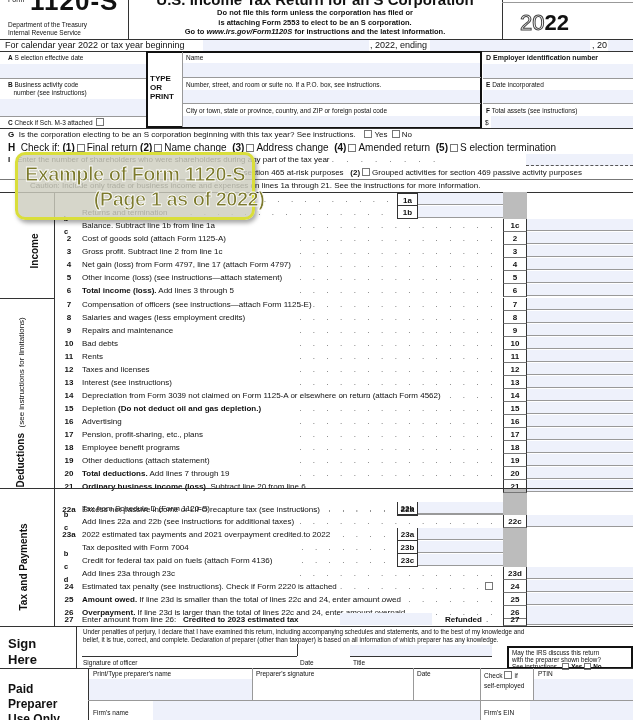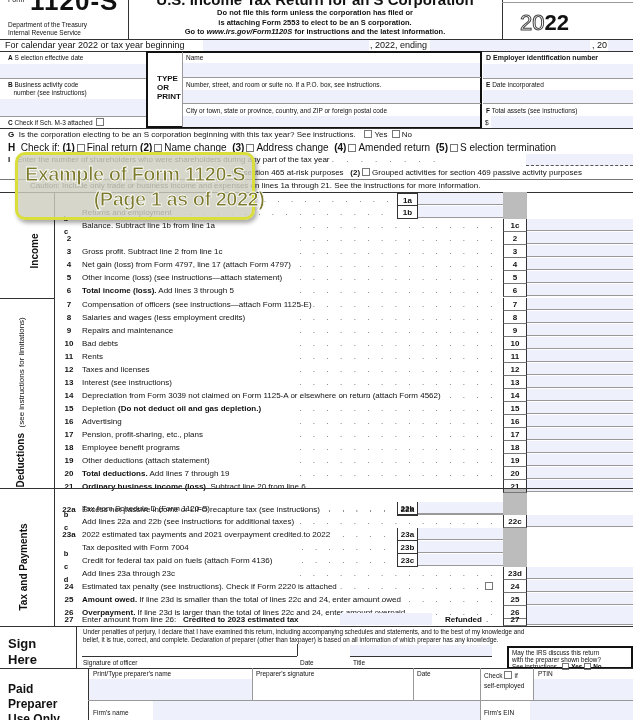--- a/index.html
+++ b/index.html
@@ -80,21 +80,21 @@
 
 <div class="abs lbl" style="left:8px; top:54px;"><span class="b">A</span> <span>S election effective date</span></div>
 <div class="abs fill" style="left:0; top:64px; width:146px; height:14px;"></div>
 <div class="hline" style="left:0; top:78px; width:146px; border-color:#999;"></div>
 <div class="abs lbl" style="left:8px; top:81px; line-height:8px;"><span class="b">B</span> <span>Business activity code</span><br>&nbsp;&nbsp;&nbsp;<span>number (see instructions)</span></div>
 <div class="abs fill" style="left:0; top:99px; width:146px; height:17px;"></div>
 <div class="hline" style="left:0; top:116px; width:146px; border-color:#999;"></div>
 <div class="abs lbl" style="left:8px; top:118px;"><span class="b">C</span> <span>Check if Sch. M-3 attached</span> <span class="cb"></span></div>
 
 <div class="abs" style="left:146px; top:51px; width:336px; height:77px; border:2px solid #111;"></div>
-<div class="abs b" style="left:150px; top:74px; font-size:8px; line-height:9px;margin-left:7px;">
+<div class="abs b" style="left:150px; top:74px; font-size:8px; line-height:9px;">
   <div>TYPE</div>
   <div>OR</div>
   <div>PRINT</div>
 </div>
 <div class="vline" style="left:182px; top:52px; height:75px; border-color:#999;"></div>
 <div class="abs lbl" style="left:186px; top:54px;">Name</div>
 <div class="abs fill" style="left:183px; top:63px; width:297px; height:14px;"></div>
 <div class="hline" style="left:183px; top:77px; width:298px; border-color:#999;"></div>
 <div class="abs lbl" style="left:186px; top:81px;">Number, street, and room or suite no. If a P.O. box, see instructions.</div>
 <div class="abs fill" style="left:183px; top:90px; width:297px; height:13px;"></div>
@@ -143,38 +143,39 @@
 <div class="abs gray" style="left:503px; top:489px; width:24px; height:26px;"></div>
 <div class="abs gray" style="left:503px; top:528px; width:24px; height:39px;"></div>
 
 <div class="line" style="top:193px;">
   <span class="dots" style="left:250px; width:140px;">. . . . . . . . . . . . . . . .</span>
   <span class="mbox" style="border-top:1px solid #333;">1a</span>
   <span class="mfill"></span>
 </div>
 <div class="line" style="top:206px;">
   <span class="num sub">b</span>
-  <span class="txt">Returns and employment</span>
+  <span class="txt">Returns and termination</span>
   <span class="dots" style="left:190px; width:200px;">. . . . . . . . . . . . . . . . . . . .</span>
   <span class="mbox">1b</span>
   <span class="mfill"></span>
 </div>
 
 <div class="side-label" style="left:9px; top:238px; width:50px;">Income</div>
 
 <div id="lines-container">
     <div class="line" style="top: 219px;">
       <span class="num sub">c</span>
       <span class="txt">Balance. Subtract line 1b from line 1a</span>
       <span class="dots" style="left:300px; width:197px; text-align:right; direction:rtl;">. . . . . . . . . . . . . . . . . . . . . . . . . . . . . . . . .</span>
       <span class="rbox">1c</span>
       <span class="rfill"></span>
     </div>
     <div class="line" style="top: 232px;">
       <span class="num">2</span>
+      <span class="txt">Cost of goods sold (attach Form 1125-A)</span>
       <span class="dots" style="left:300px; width:197px; text-align:right; direction:rtl;">. . . . . . . . . . . . . . . . . . . . . . . . . . . . . . . . .</span>
       <span class="rbox">2</span>
       <span class="rfill"></span>
     </div>
     <div class="line" style="top: 245px;">
       <span class="num">3</span>
       <span class="txt">Gross profit. Subtract line 2 from line 1c</span>
       <span class="dots" style="left:300px; width:197px; text-align:right; direction:rtl;">. . . . . . . . . . . . . . . . . . . . . . . . . . . . . . . . .</span>
       <span class="rbox">3</span>
       <span class="rfill"></span>

